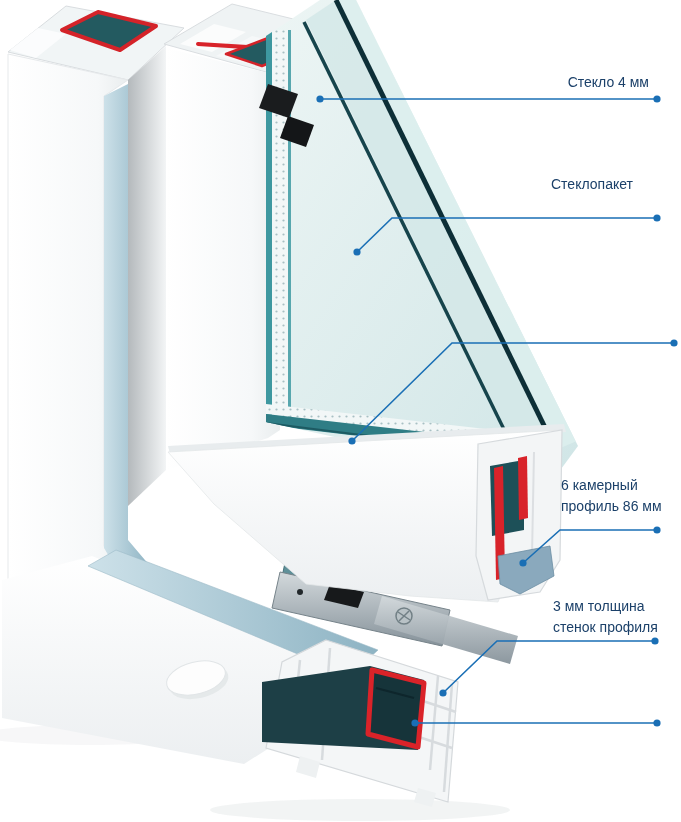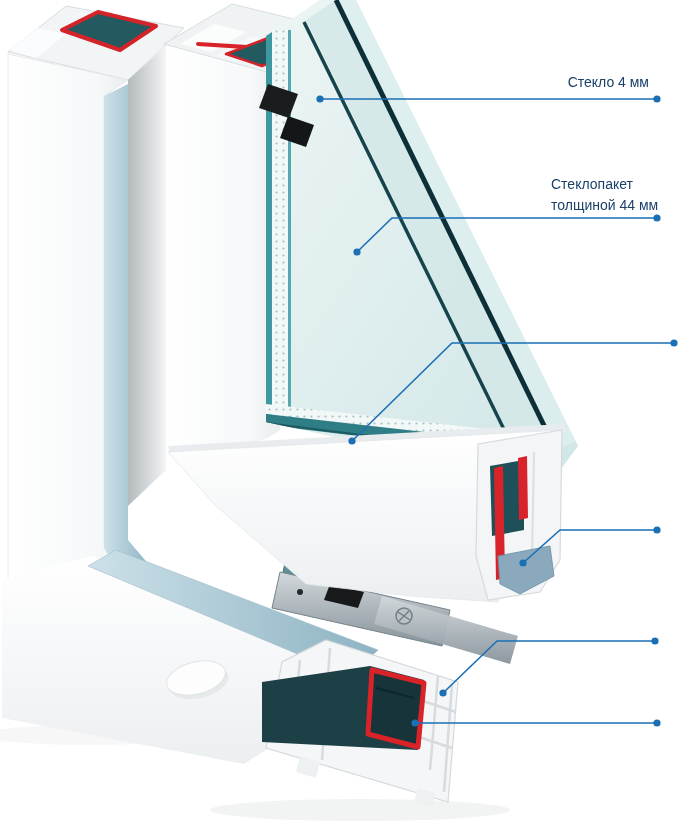--- a/index.html
+++ b/index.html
@@ -196,20 +196,27 @@
         <circle class="leader-dot" cx="657" cy="723" r="3.6"></circle>
     </g>
   </svg>
 
   <div class="callout align-right" style="right:32px; top:72px;">
     <span>Стекло 4 мм</span>
   </div>
 
   <div class="callout" style="left:551px; top:174px;">
     <span>Стеклопакет</span>
-    <span>толщиной 44 мм</span>
-  </div>
-
-
-
+  </div>
+
+
+  <div class="callout" style="left:561px; top:475px;">
+    <span>6 камерный</span>
+    <span>профиль 86 мм</span>
+  </div>
+
+  <div class="callout" style="left:553px; top:596px;">
+    <span>3 мм толщина</span>
+    <span>стенок профиля</span>
+  </div>
 
 
 </div>
 
 </body></html>

